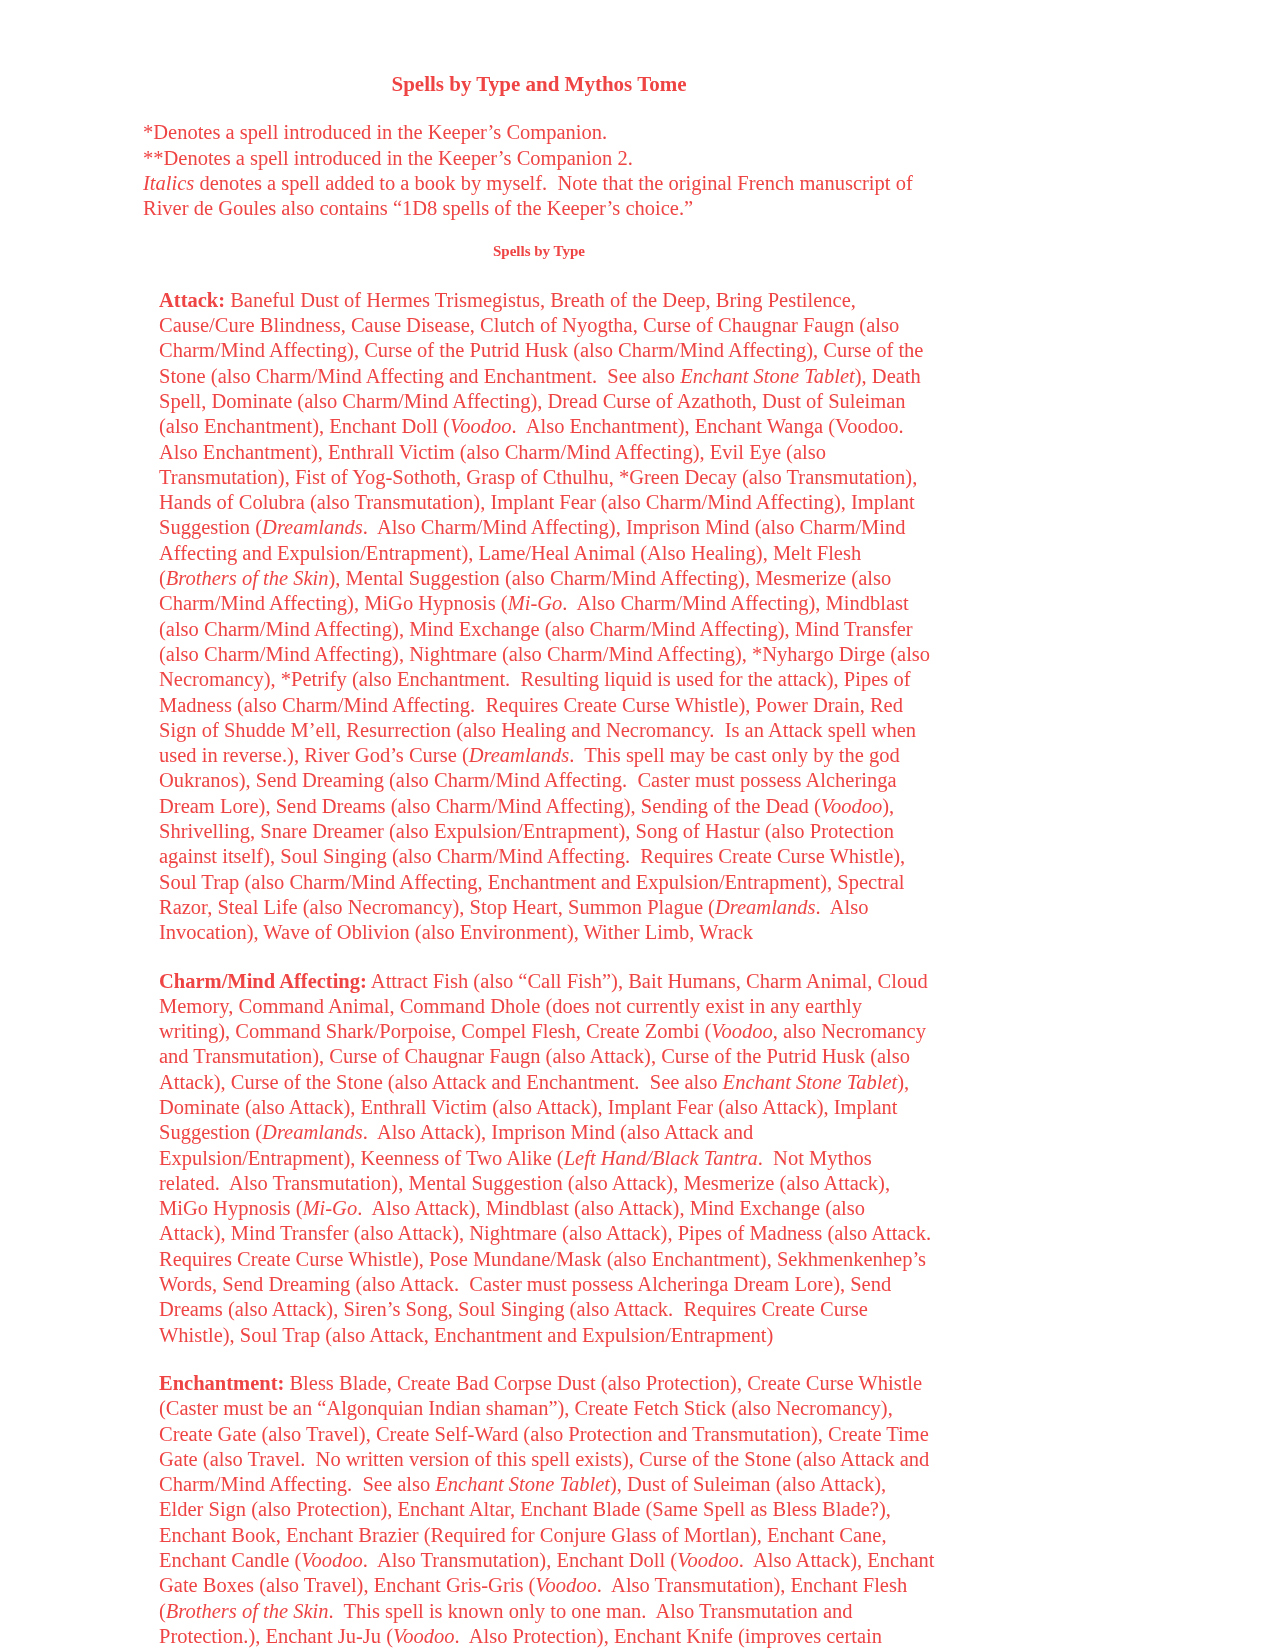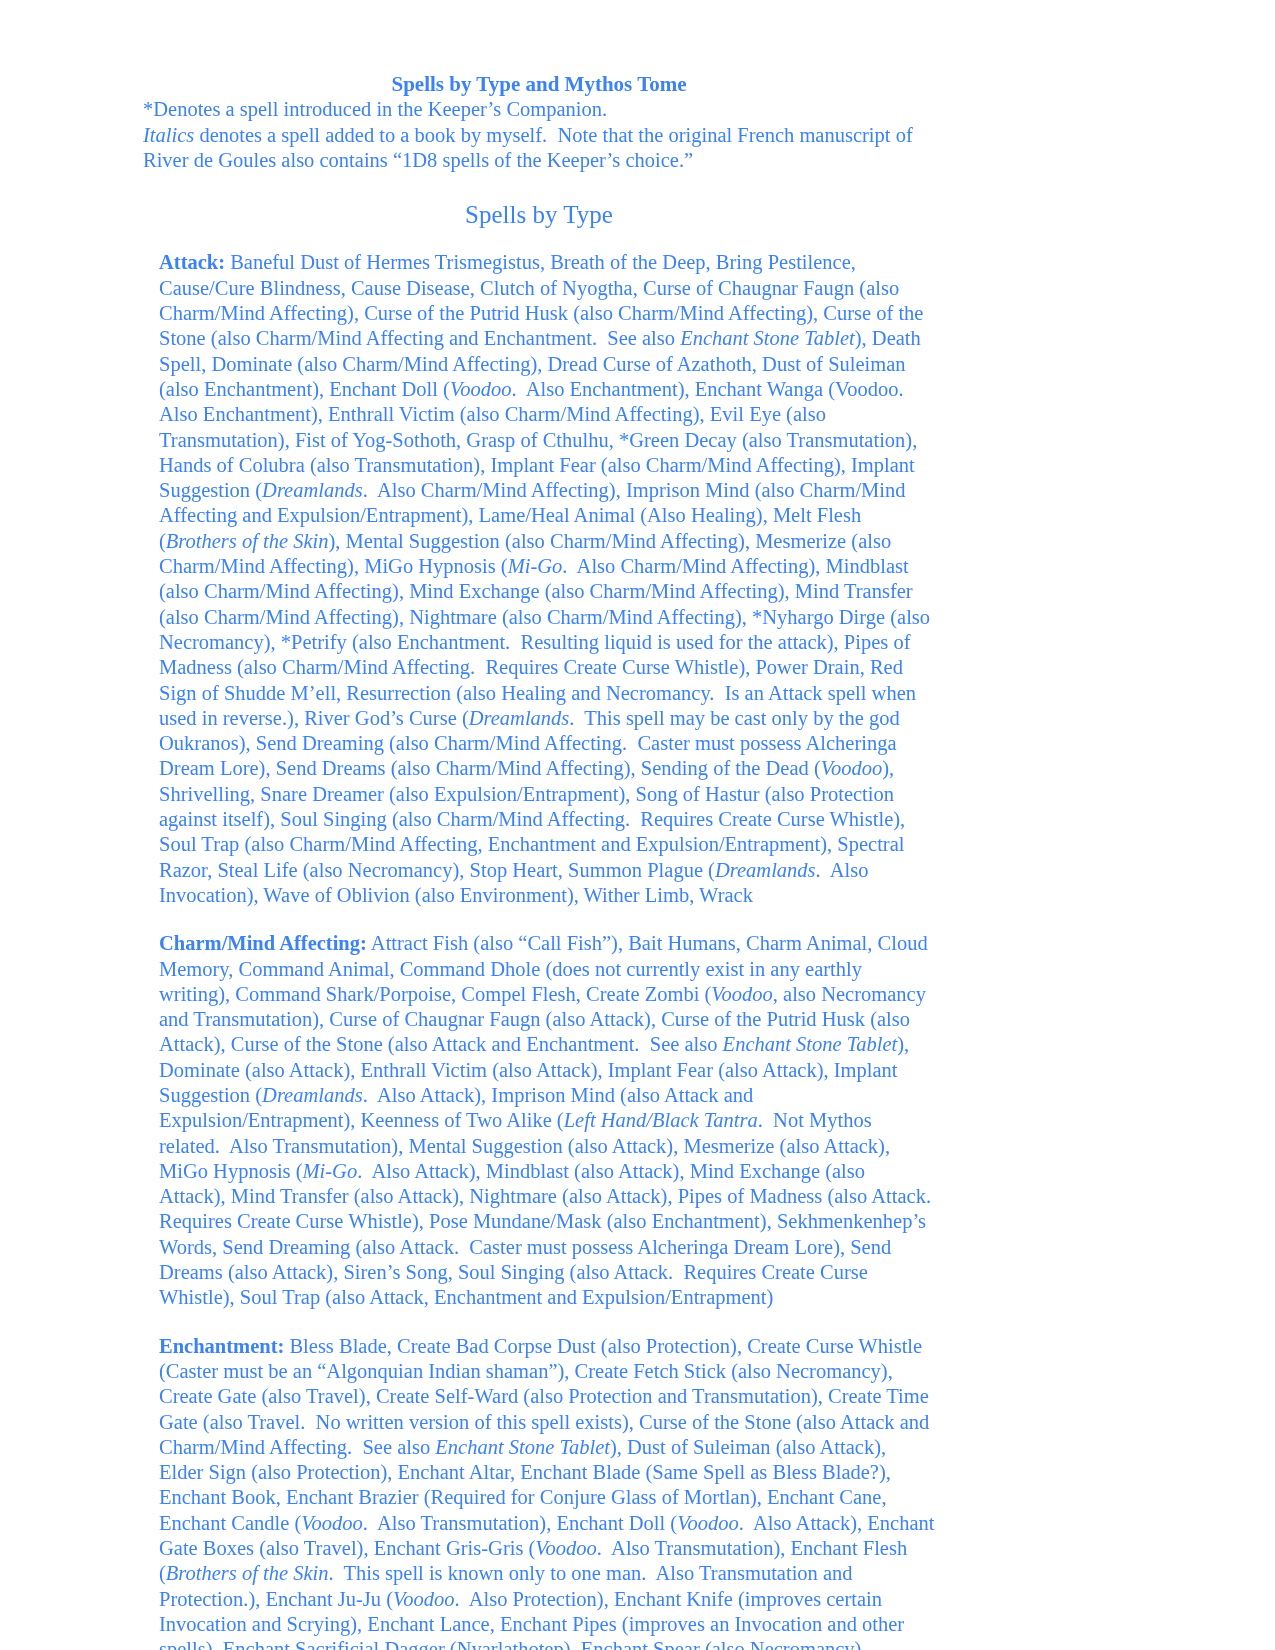--- a/index.html
+++ b/index.html
@@ -5,65 +5,67 @@
   html, body {
     margin: 0;
     padding: 0;
     background: #ffffff;
   }
   .page {
     position: relative;
     width: 1077px;
     height: 1650px;
     background: #ffffff;
-    color: #3b82f6;
+    color: #ef4444;
     font-family: "Liberation Serif", "DejaVu Serif", serif;
     font-size: 20.5px;
     line-height: 25.3px;
     overflow: hidden;
     box-sizing: border-box;
   }
   .content {
     padding: 72px 142px 0 143px;
   }
   .doc-title {
     text-align: center;
     font-weight: bold;
     font-size: 21px;
     margin: 0;
     white-space: pre-wrap;
   }
   .notes-block {
+    margin-top: 23px;
   }
   .note-line {
     white-space: pre-wrap;
   }
   .section-heading {
     text-align: center;
-    font-weight: normal;
-    font-size: 25px;
-    margin: 29px 0 0 0;
+    font-weight: bold;
+    font-size: 15px;
+    margin: 18px 0 0 0;
     white-space: pre-wrap;
   }
   .section-para {
     margin: 23px 0 0 16px;
     white-space: pre-wrap;
   }
   .section-para b {
     font-weight: bold;
   }
 </style>
 </head>
 <body>
 
 <div class="page">
   <div class="content">
     <p class="doc-title">Spells by Type and Mythos Tome</p>
     <div class="notes-block">
         <div class="note-line"><span>*Denotes a spell introduced in the Keeper’s Companion.</span></div>
+        <div class="note-line"><span>**Denotes a spell introduced in the Keeper’s Companion 2.</span></div>
         <div class="note-line"><i>Italics</i><span> denotes a spell added to a book by myself.  Note that the original French manuscript of River de Goules also contains “1D8 spells of the Keeper’s choice.”</span></div>
       </div>
     <p class="section-heading">Spells by Type</p>
     <div>
         <p class="section-para"><b>Attack:</b><span> Baneful Dust of Hermes Trismegistus, Breath of the Deep, Bring Pestilence, Cause/Cure Blindness, Cause Disease, Clutch of Nyogtha, Curse of Chaugnar Faugn (also Charm/Mind Affecting), Curse of the Putrid Husk (also Charm/Mind Affecting), Curse of the Stone (also Charm/Mind Affecting and Enchantment.  See also </span><i>Enchant Stone Tablet</i><span>), Death Spell, Dominate (also Charm/Mind Affecting), Dread Curse of Azathoth, Dust of Suleiman (also Enchantment), Enchant Doll (</span><i>Voodoo</i><span>.  Also Enchantment), Enchant Wanga (Voodoo.  Also Enchantment), Enthrall Victim (also Charm/Mind Affecting), Evil Eye (also Transmutation), Fist of Yog-Sothoth, Grasp of Cthulhu, *Green Decay (also Transmutation), Hands of Colubra (also Transmutation), Implant Fear (also Charm/Mind Affecting), Implant Suggestion (</span><i>Dreamlands</i><span>.  Also Charm/Mind Affecting), Imprison Mind (also Charm/Mind Affecting and Expulsion/Entrapment), Lame/Heal Animal (Also Healing), Melt Flesh (</span><i>Brothers of the Skin</i><span>), Mental Suggestion (also Charm/Mind Affecting), Mesmerize (also Charm/Mind Affecting), MiGo Hypnosis (</span><i>Mi-Go</i><span>.  Also Charm/Mind Affecting), Mindblast (also Charm/Mind Affecting), Mind Exchange (also Charm/Mind Affecting), Mind Transfer (also Charm/Mind Affecting), Nightmare (also Charm/Mind Affecting), *Nyhargo Dirge (also Necromancy), *Petrify (also Enchantment.  Resulting liquid is used for the attack), Pipes of Madness (also Charm/Mind Affecting.  Requires Create Curse Whistle), Power Drain, Red Sign of Shudde M’ell, Resurrection (also Healing and Necromancy.  Is an Attack spell when used in reverse.), River God’s Curse (</span><i>Dreamlands</i><span>.  This spell may be cast only by the god Oukranos), Send Dreaming (also Charm/Mind Affecting.  Caster must possess Alcheringa Dream Lore), Send Dreams (also Charm/Mind Affecting), Sending of the Dead (</span><i>Voodoo</i><span>), Shrivelling, Snare Dreamer (also Expulsion/Entrapment), Song of Hastur (also Protection against itself), Soul Singing (also Charm/Mind Affecting.  Requires Create Curse Whistle), Soul Trap (also Charm/Mind Affecting, Enchantment and Expulsion/Entrapment), Spectral Razor, Steal Life (also Necromancy), Stop Heart, Summon Plague (</span><i>Dreamlands</i><span>.  Also Invocation), Wave of Oblivion (also Environment), Wither Limb, Wrack</span></p>
         <p class="section-para"><b>Charm/Mind Affecting:</b><span> Attract Fish (also “Call Fish”), Bait Humans, Charm Animal, Cloud Memory, Command Animal, Command Dhole (does not currently exist in any earthly writing), Command Shark/Porpoise, Compel Flesh, Create Zombi (</span><i>Voodoo</i><span>, also Necromancy and Transmutation), Curse of Chaugnar Faugn (also Attack), Curse of the Putrid Husk (also Attack), Curse of the Stone (also Attack and Enchantment.  See also </span><i>Enchant Stone Tablet</i><span>), Dominate (also Attack), Enthrall Victim (also Attack), Implant Fear (also Attack), Implant Suggestion (</span><i>Dreamlands</i><span>.  Also Attack), Imprison Mind (also Attack and Expulsion/Entrapment), Keenness of Two Alike (</span><i>Left Hand/Black Tantra</i><span>.  Not Mythos related.  Also Transmutation), Mental Suggestion (also Attack), Mesmerize (also Attack), MiGo Hypnosis (</span><i>Mi-Go</i><span>.  Also Attack), Mindblast (also Attack), Mind Exchange (also Attack), Mind Transfer (also Attack), Nightmare (also Attack), Pipes of Madness (also Attack.  Requires Create Curse Whistle), Pose Mundane/Mask (also Enchantment), Sekhmenkenhep’s Words, Send Dreaming (also Attack.  Caster must possess Alcheringa Dream Lore), Send Dreams (also Attack), Siren’s Song, Soul Singing (also Attack.  Requires Create Curse Whistle), Soul Trap (also Attack, Enchantment and Expulsion/Entrapment)</span></p>
         <p class="section-para"><b>Enchantment:</b><span> Bless Blade, Create Bad Corpse Dust (also Protection), Create Curse Whistle (Caster must be an “Algonquian Indian shaman”), Create Fetch Stick (also Necromancy), Create Gate (also Travel), Create Self-Ward (also Protection and Transmutation), Create Time Gate (also Travel.  No written version of this spell exists), Curse of the Stone (also Attack and Charm/Mind Affecting.  See also </span><i>Enchant Stone Tablet</i><span>), Dust of Suleiman (also Attack), Elder Sign (also Protection), Enchant Altar, Enchant Blade (Same Spell as Bless Blade?), Enchant Book, Enchant Brazier (Required for Conjure Glass of Mortlan), Enchant Cane, Enchant Candle (</span><i>Voodoo</i><span>.  Also Transmutation), Enchant Doll (</span><i>Voodoo</i><span>.  Also Attack), Enchant Gate Boxes (also Travel), Enchant Gris-Gris (</span><i>Voodoo</i><span>.  Also Transmutation), Enchant Flesh (</span><i>Brothers of the Skin</i><span>.  This spell is known only to one man.  Also Transmutation and Protection.), Enchant Ju-Ju (</span><i>Voodoo</i><span>.  Also Protection), Enchant Knife (improves certain Invocation and Scrying), Enchant Lance, Enchant Pipes (improves an Invocation and other spells), Enchant Sacrificial Dagger (Nyarlathotep), Enchant Spear (also Necromancy), Enchant Stone</span></p>
       </div>
   </div>
 </div>

